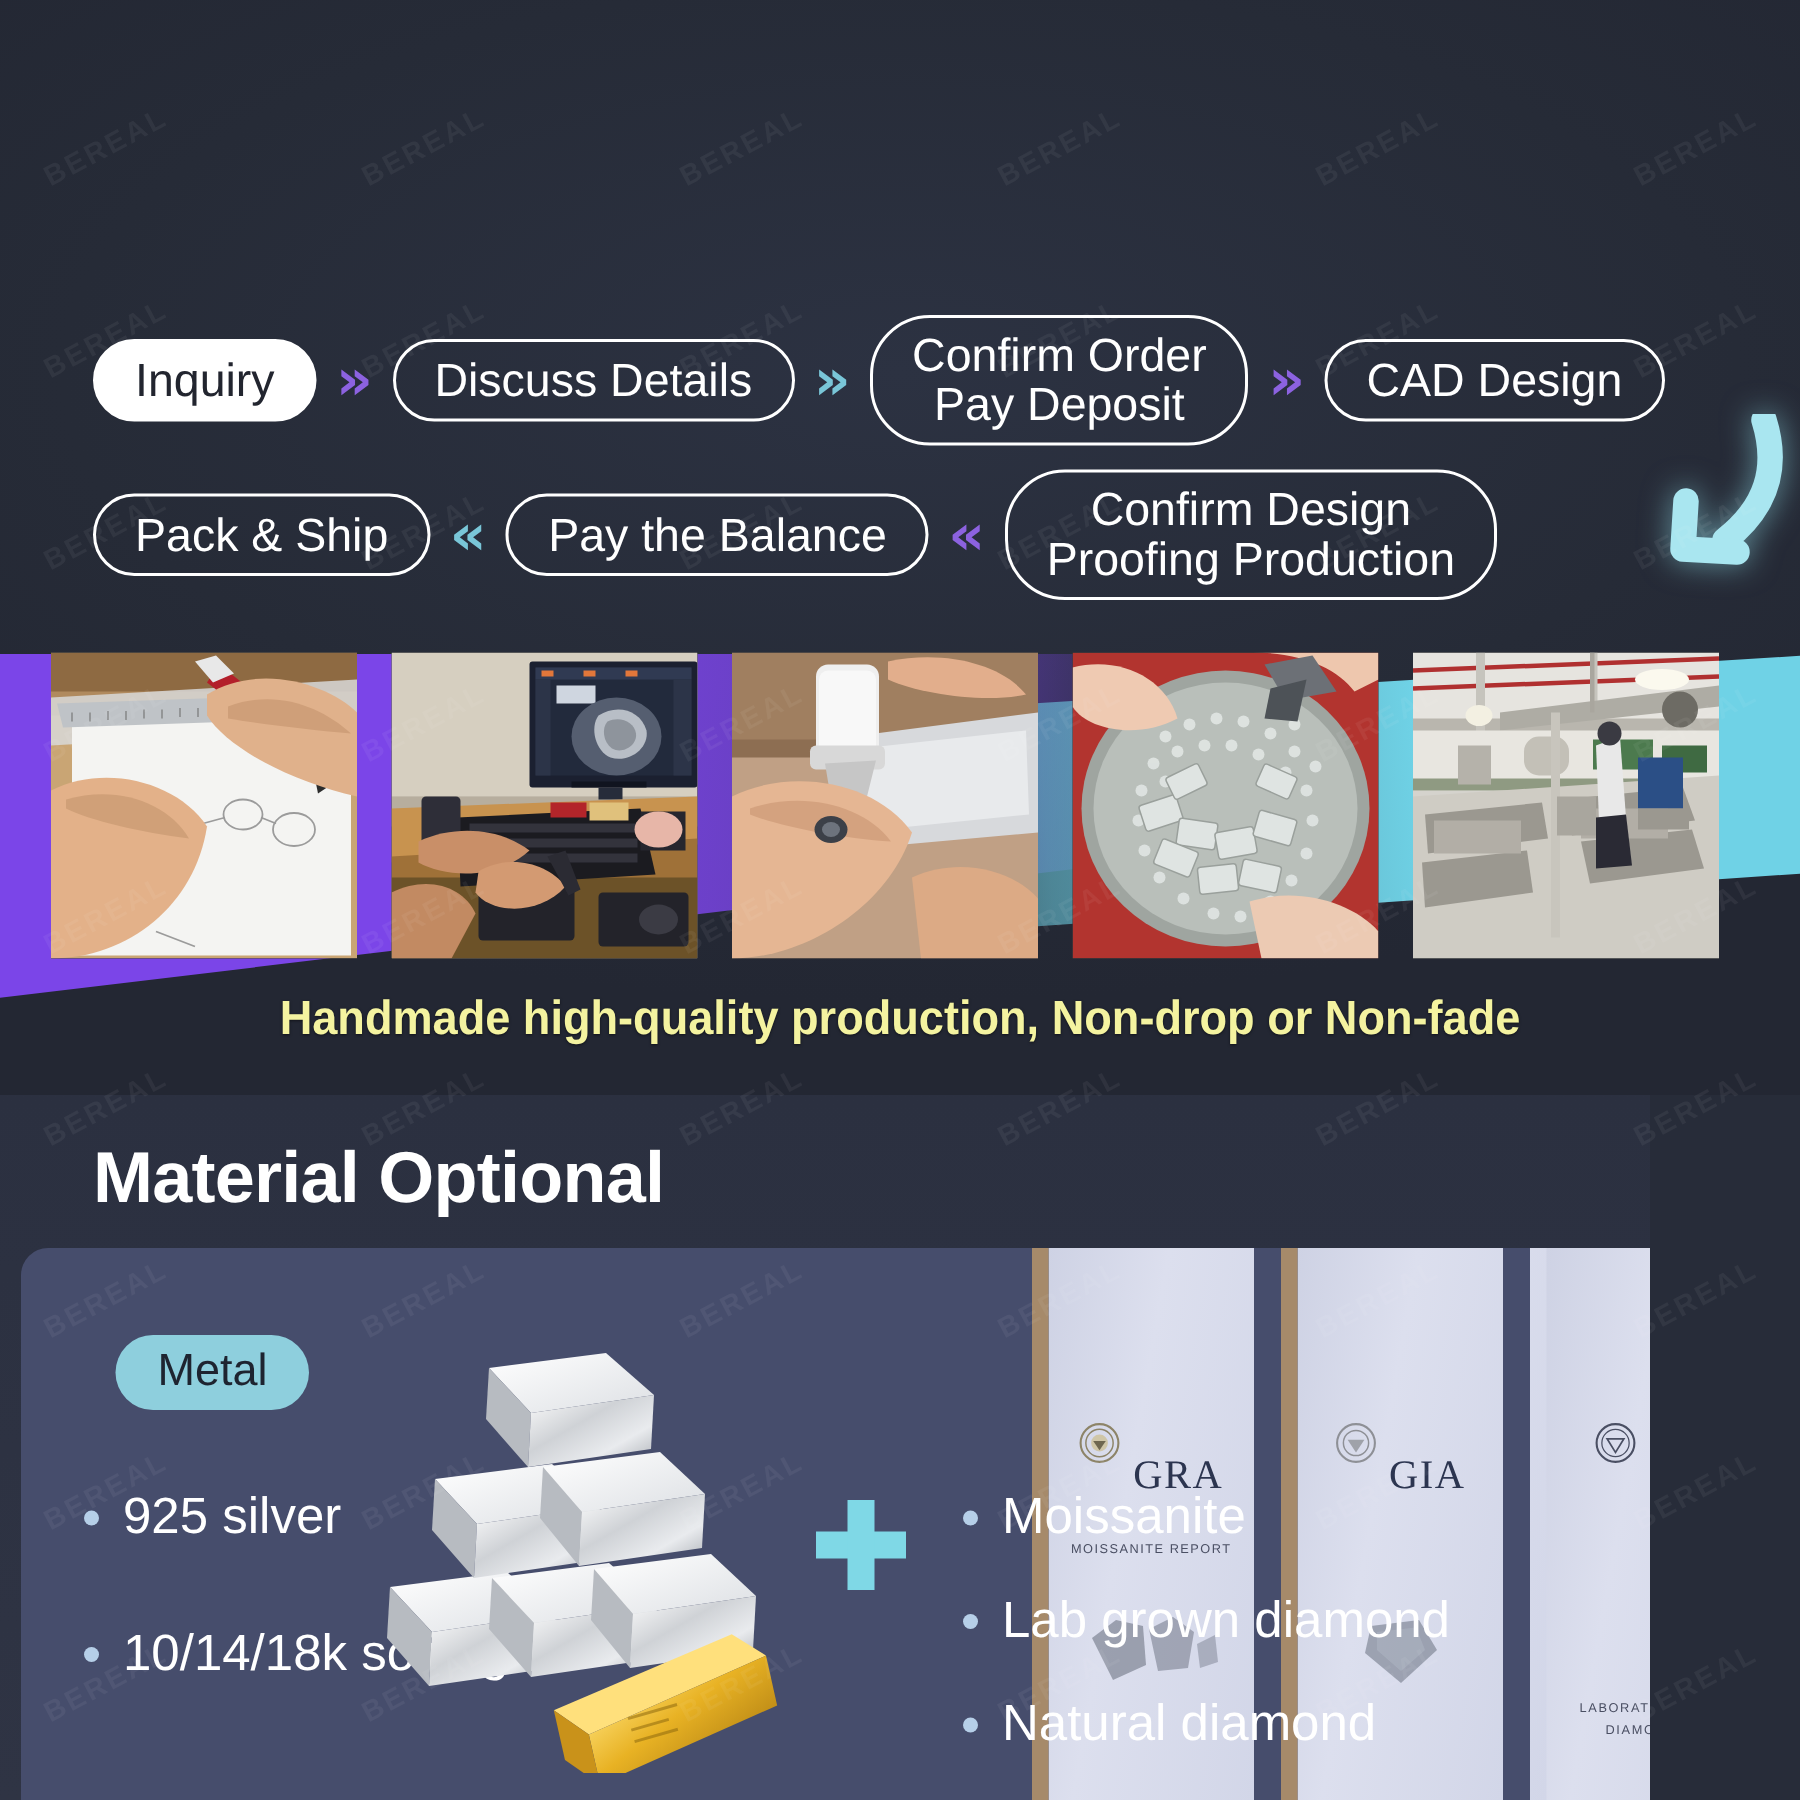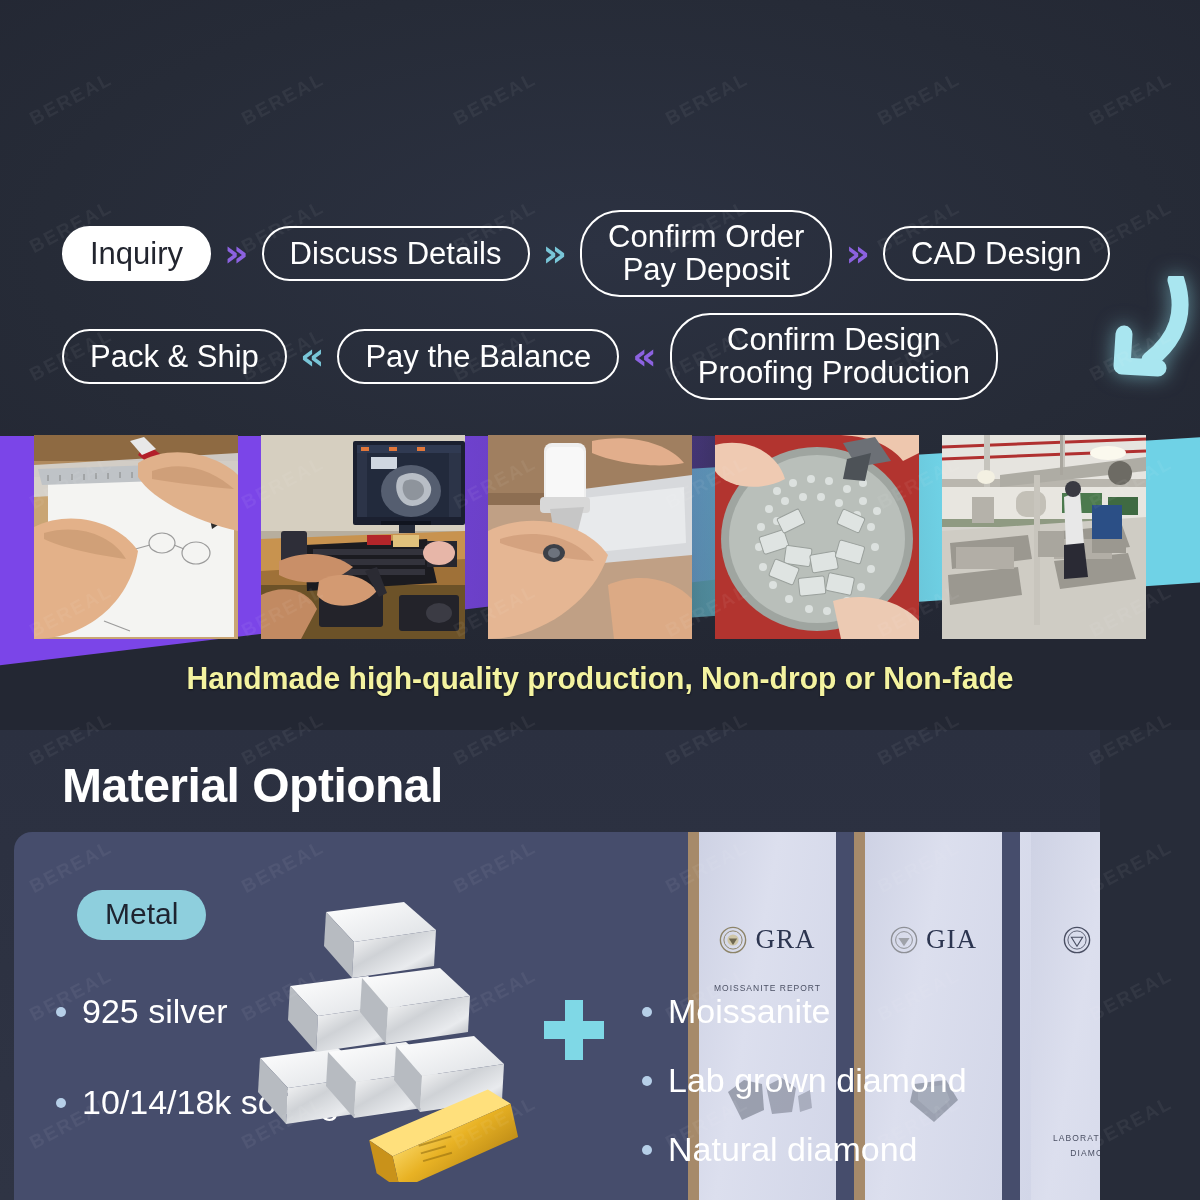--- a/index.html
+++ b/index.html
@@ -215,20 +215,21 @@
     display: flex;
     align-items: center;
     gap: 8px;
   }
   .cert-seal { width: 28px; height: 28px; }
   .cert-name {
     font-family: "Liberation Serif", "DejaVu Serif", serif;
     font-size: 27px;
     color: #2c3550;
     letter-spacing: 1px;
+    margin-top: 44px;
   }
   .cert-name.sans {
     font-family: "Liberation Sans", sans-serif;
     font-size: 28px;
     letter-spacing: 0px;
     font-weight: 400;
   }
   .cert-sub {
     margin-top: 27px;
     font-size: 8.5px;

